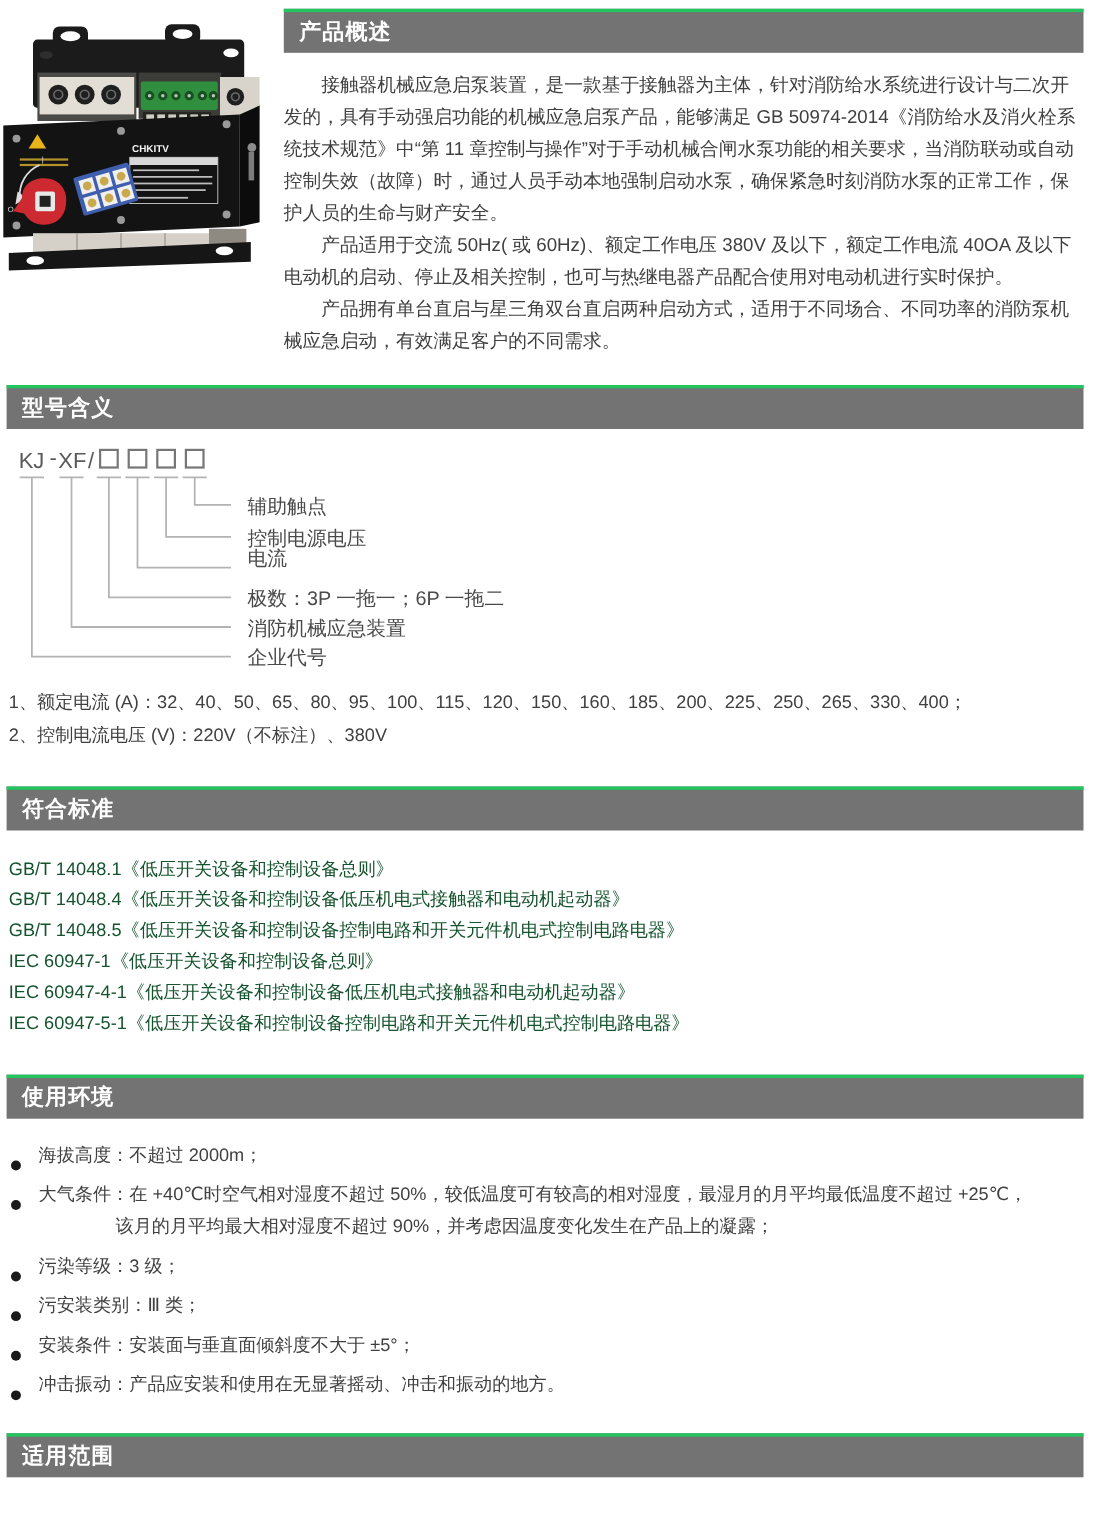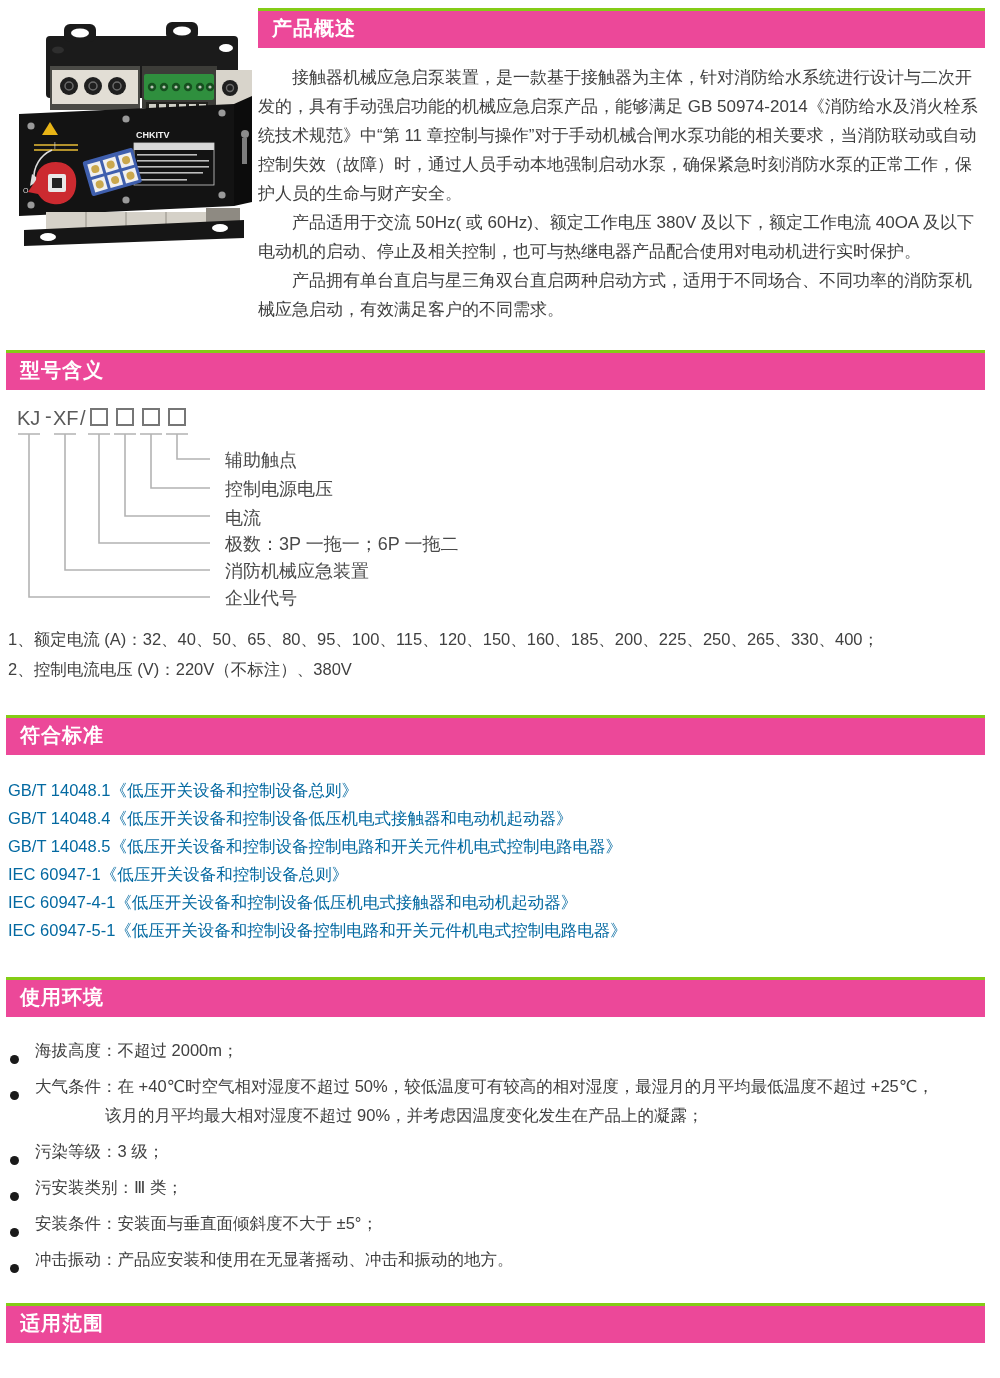--- a/index.html
+++ b/index.html
@@ -3,52 +3,52 @@
 <meta charset="utf-8">
 <style>
   * { margin:0; padding:0; box-sizing:border-box; }
   html,body { background:#ffffff; }
   body {
     width:1000px; height:1378px; overflow:hidden;
     font-family:"Liberation Sans","DejaVu Sans",sans-serif;
     color:#3e3e3e;
   }
   .band {
-    background:#ec4899;
-    border-top:3px solid #84cc16;
+    background:#737373;
+    border-top:3px solid #22c55e;
     color:#ffffff;
     font-size:20px; font-weight:bold;
     padding:4px 14px 6px 14px;
     letter-spacing:1px;
   }
   
   .top-section { position:relative; padding:8px 15px 0 258px; }
   .product-photo {
-    position:absolute; left:16px; top:16px;
+    position:absolute; left:0; top:16px;
     width:240px; height:232px;
   }
   .overview-text { margin-top:15px; }
   .overview-text p {
     font-size:17px; line-height:29px; text-indent:2em; color:#404040;
   }
   
   .section { padding:0 15px 0 6px; }
   .section .band { margin:0; }
   
   .model-diagram { position:relative; height:212px; margin:12px 0 0 4px; }
   .model-diagram svg.connectors { position:absolute; left:0; top:0; }
   .branch-label {
     position:absolute; left:215px;
     font-size:18px; color:#4a4a4a; white-space:nowrap;
   }
   .model-notes { margin:10px 0 0 2px; }
   .model-notes div { font-size:16.5px; line-height:30px; color:#404040; }
   
   .standards-list { margin:21px 0 0 2px; }
-  .standards-list div { font-size:16.5px; line-height:28px; color:#0369a1; }
+  .standards-list div { font-size:16.5px; line-height:28px; color:#14532d; }
   
   .env-list { margin:20px 0 0 4px; }
   .env-row { display:flex; align-items:flex-end; margin-bottom:9px; }
   .env-row .dot {
     flex:0 0 auto; width:9px; height:9px; border-radius:50%;
     background:#1a1a1a; margin:9px 16px 0 0;
   }
   .env-row .txt { font-size:16.5px; line-height:27px; color:#404040; }
   .env-row.cont { padding-left:95px; }
 </style>
@@ -226,21 +226,21 @@
 
         <path d="M89,32 V141 H200"></path>
 
         <path d="M55,32 V168 H200"></path>
 
         <path d="M19,32 V195 H200"></path>
       </g>
     </svg>
     <div class="branch-label" style="top:46px;">辅助触点</div>
     <div class="branch-label" style="top:75px;">控制电源电压</div>
-    <div class="branch-label" style="top:104px;font-family:Liberation Serif, serif;">电流</div>
+    <div class="branch-label" style="top:94px;font-family:Liberation Serif, serif;">电流</div>
     <div class="branch-label" style="top:130px;">极数：3P 一拖一；6P 一拖二</div>
     <div class="branch-label" style="top:157px;">消防机械应急装置</div>
     <div class="branch-label" style="top:184px;text-align:right;">企业代号</div>
   </div>
 
   <div class="model-notes">
     <div>1、额定电流 (A)：32、40、50、65、80、95、100、115、120、150、160、185、200、225、250、265、330、400；</div>
     <div>2、控制电流电压 (V)：220V（不标注）、380V</div>
   </div>
 </div>

